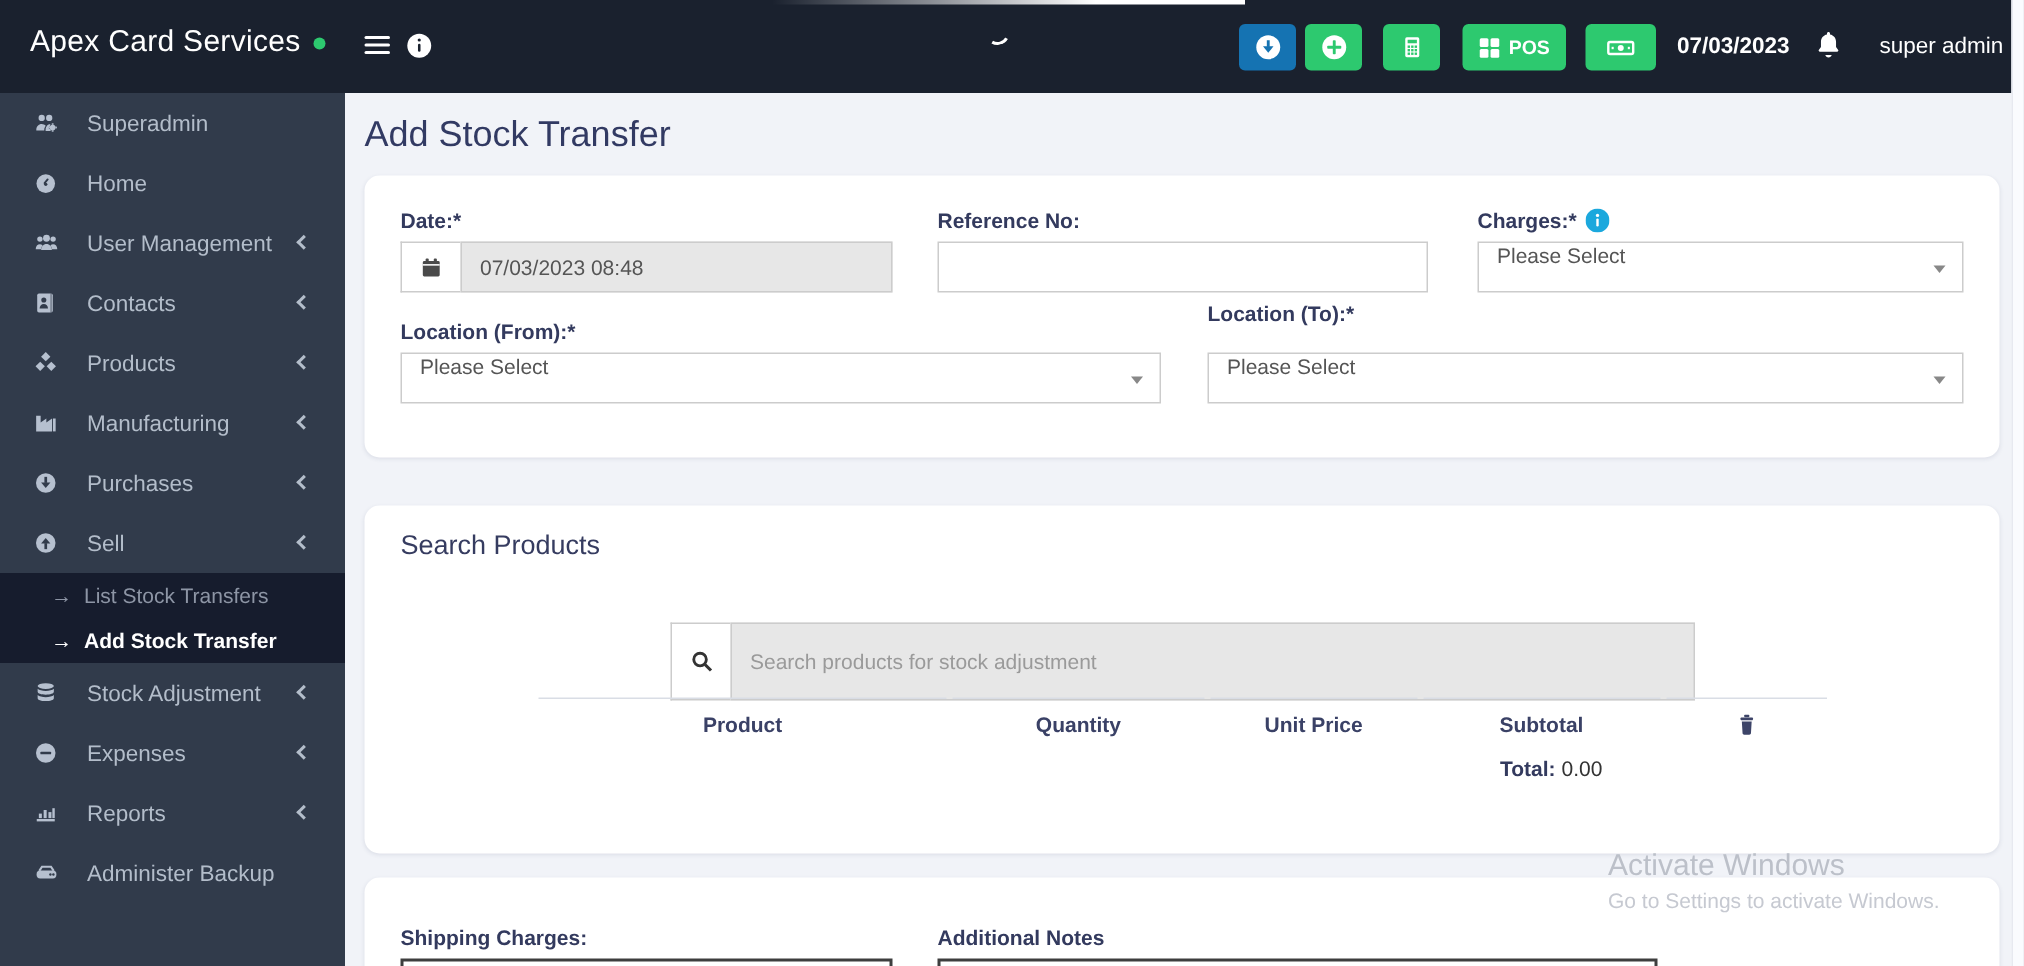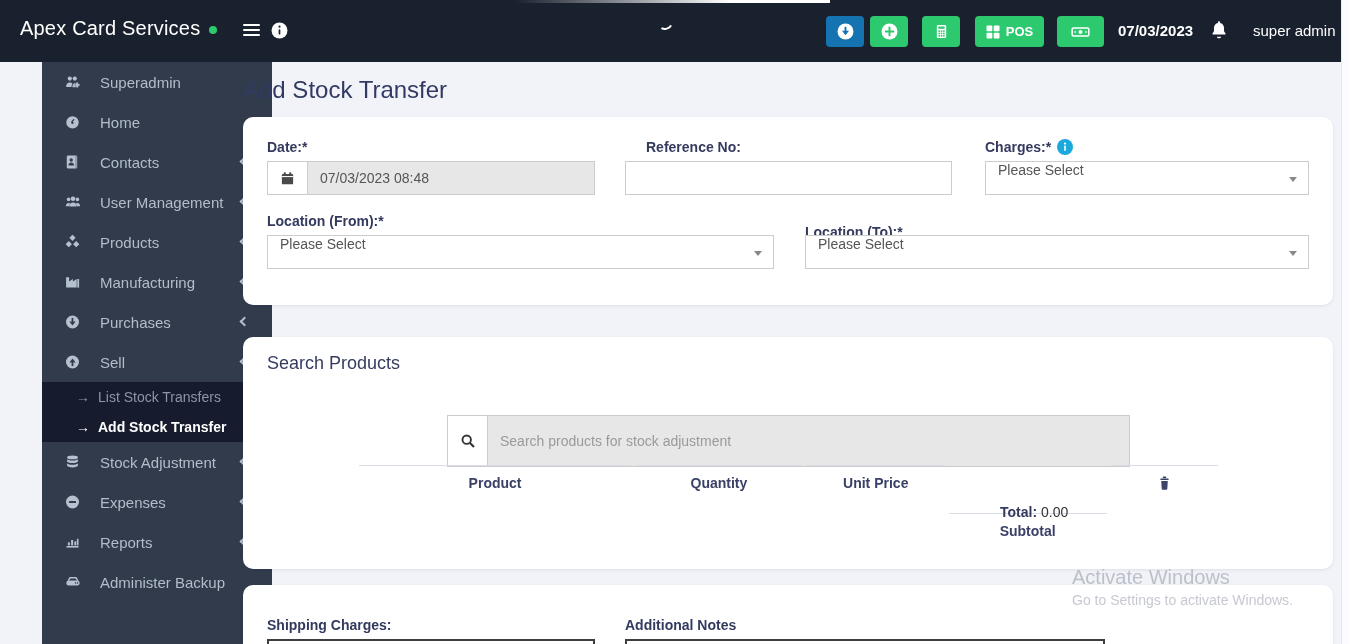--- a/index.html
+++ b/index.html
@@ -24,21 +24,21 @@
   .nbtn.blue  { left:826px;  width:38px; background:#1573b2; }
   .nbtn.g1    { left:870px;  width:38px; background:#2dc96f; }
   .nbtn.g2    { left:922px;  width:38px; background:#2dc96f; }
   .nbtn.pos   { left:975px;  width:69px; background:#2dc96f; color:#fff; font-weight:bold; font-size:13px; }
   .nbtn.money { left:1057px; width:47px; background:#2dc96f; }
   .nav-date { position:absolute; left:1118px; top:22px; color:#fff; font-weight:bold; font-size:15px; }
   .bell { position:absolute; left:1210px; top:20px; cursor:pointer; }
   .nav-user { position:absolute; left:1253px; top:22px; color:#fff; font-size:15px; cursor:pointer; }
 
   
-  .sidebar { position:absolute; top:62px; left:0; width:230px; height:582px; background:#313b4b;margin-left:42px; }
+  .sidebar { position:absolute; top:62px; left:0; width:230px; height:582px; background:#313b4b; }
   .nav-item { position:relative; height:40px; display:flex; align-items:center; padding-left:22px;
     color:#b3bdca; font-size:15px; cursor:pointer; }
   .nav-item .icn { width:22px; margin-right:14px; display:flex; align-items:center; }
   .chev { position:absolute; right:24px; top:16px; width:7px; height:7px;
     border-left:2px solid currentColor; border-bottom:2px solid currentColor; transform:rotate(45deg); }
   .active-block { background:#161c2d; }
   .active-block .parent { color:#fff; font-weight:bold; }
   .sub-item { height:30px; display:flex; align-items:center; padding-left:34px; font-size:14px; color:#8d95a5; cursor:pointer; }
   .sub-item .arrow { margin-right:8px; }
   .sub-item.active { color:#fff; font-weight:bold; }
@@ -65,21 +65,21 @@
   .sec-heading { position:absolute; left:24px; top:16px; font-size:18px; color:#363c60; }
   .search-group { position:absolute; left:204px; top:78px; width:683px; height:52px; display:flex; }
   .search-group .addon { width:40px; }
   .search-group input { flex:1; border:1px solid #ccc; background:#e7e7e7; font-size:14px; color:#555; padding:0 12px;
     font-family:"Liberation Sans","DejaVu Sans",sans-serif; outline:none; }
   .search-group input::placeholder { color:#9a9a9a; }
 
   .ptable { position:absolute; left:114px; top:128px; width:863px; display:flex; }
   .ptable .th { border-top:1px solid #d9dde5; margin:0 2px; padding-top:9px; text-align:center;
     font-size:14px; font-weight:bold; color:#3a4166; }
-  .th.c1{width:276px;} .th.c2{width:170px;} .th.c3{width:140px;} .th.c4{width:160px;margin-top:48px;} .th.c5{width:109px;}
+  .th.c1{width:276px;} .th.c2{width:170px;} .th.c3{width:140px;} .th.c4{width:160px;} .th.c5{width:109px;}
   .total-row { position:absolute; left:757px; top:167px; font-size:14px; color:#333; }
   .total-row b { color:#333a5e; }
 
   .cut-input { position:absolute; top:54px; height:40px; background:#fff; border:2px solid #3e3e3e; }
   #ship-input { left:24px; width:328px; }
   #notes-input { left:382px; width:480px; }
 
   .watermark { position:absolute; left:1072px; top:566px; color:#bcc0c9; pointer-events:none; }
   .watermark .l1 { font-size:20px; }
   .watermark .l2 { font-size:14px; color:#c6c9d1; margin-top:3px; }
@@ -192,43 +192,43 @@
             <circle cx="8" cy="8.4" r="6.2" fill="#b6c0cf"></circle>
             <rect x="7.6" y="4.6" width="1.3" height="4.4" rx="0.6" fill="#313b4b" transform="rotate(40 8.2 6.8)"></rect>
             <circle cx="8" cy="8.9" r="1.1" fill="#313b4b"></circle>
           </svg>
         </span>
       <span>Home</span>
     </div>
 
     <div class="nav-item">
       <span class="icn">
-          <svg width="16" height="16" viewBox="0 0 16 16">
-            <rect x="2.8" y="1.6" width="10.4" height="12.8" rx="1.2" fill="#b6c0cf"></rect>
-            <rect x="11.6" y="1.6" width="0.9" height="12.8" fill="#313b4b" opacity="0.55"></rect>
-            <circle cx="7.2" cy="6" r="1.7" fill="#313b4b"></circle>
-            <path d="M4.4 11.6c0-1.8 1.2-3 2.8-3s2.8 1.2 2.8 3z" fill="#313b4b"></path>
-          </svg>
-        </span>
-      <span>Contacts</span>
-      <span class="chev"></span>
-    </div>
-
-    <div class="nav-item">
-      <span class="icn">
           <svg width="18" height="16" viewBox="0 0 16 16" fill="#b6c0cf">
             <circle cx="3.6" cy="5.4" r="1.8"></circle>
             <circle cx="12.4" cy="5.4" r="1.8"></circle>
             <path d="M.8 12.2c0-2 1.2-3.3 2.8-3.3.7 0 1.3.2 1.8.7-.7.8-1.1 1.8-1.1 2.6H.8z"></path>
             <path d="M11.7 12.2c0-.8-.4-1.8-1.1-2.6.5-.5 1.1-.7 1.8-.7 1.6 0 2.8 1.3 2.8 3.3h-3.5z"></path>
             <circle cx="8" cy="4.8" r="2.3"></circle>
             <path d="M4.4 12.6c0-2.4 1.6-4 3.6-4s3.6 1.6 3.6 4z"></path>
           </svg>
         </span>
       <span>User Management</span>
+      <span class="chev"></span>
+    </div>
+
+    <div class="nav-item">
+      <span class="icn">
+          <svg width="16" height="16" viewBox="0 0 16 16">
+            <rect x="2.8" y="1.6" width="10.4" height="12.8" rx="1.2" fill="#b6c0cf"></rect>
+            <rect x="11.6" y="1.6" width="0.9" height="12.8" fill="#313b4b" opacity="0.55"></rect>
+            <circle cx="7.2" cy="6" r="1.7" fill="#313b4b"></circle>
+            <path d="M4.4 11.6c0-1.8 1.2-3 2.8-3s2.8 1.2 2.8 3z" fill="#313b4b"></path>
+          </svg>
+        </span>
+      <span>Contacts</span>
       <span class="chev"></span>
     </div>
 
     <div class="nav-item">
       <span class="icn">
           <svg width="17" height="16" viewBox="0 0 16 16" fill="#b6c0cf">
             <rect x="5.8" y="1.6" width="4.4" height="4.4" transform="rotate(45 8 3.8)"></rect>
             <rect x="2.1" y="8" width="4.4" height="4.4" transform="rotate(45 4.3 10.2)"></rect>
             <rect x="9.5" y="8" width="4.4" height="4.4" transform="rotate(45 11.7 10.2)"></rect>
           </svg>
@@ -344,21 +344,21 @@
               <rect x="4" y="1.4" width="2.2" height="3" rx="0.7" fill="#4a4a4a"></rect>
               <rect x="9.8" y="1.4" width="2.2" height="3" rx="0.7" fill="#4a4a4a"></rect>
               <rect x="2" y="3.2" width="12" height="11" rx="1" fill="#4a4a4a"></rect>
               <rect x="2" y="5.4" width="12" height="1.1" fill="#fff"></rect>
             </svg>
         </span>
         <input class="tx-input ro" readonly="" value="07/03/2023 08:48" style="">
       </div>
     </div>
 
-    <span class="lbl" style="left:382px; top:22px;margin-left:21px;">Reference No:</span>
+    <span class="lbl" style="left:382px; top:22px;">Reference No:</span>
     <div class="fld" style="left:382px; top:44px; width:327px;">
       <input class="tx-input" style="width: 100%; height: 34px;" value="">
     </div>
 
     <span class="lbl" style="left:742px; top:22px;">
       <span>Charges:*</span><span class="info-badge"><svg width="16" height="16" viewBox="0 0 16 16">
             <circle cx="8" cy="8" r="8" fill="#1ba8dd"></circle>
             <circle cx="8" cy="4.6" r="1.1" fill="#fff"></circle>
             <rect x="7.2" y="6.6" width="1.6" height="5.4" rx="0.8" fill="#fff"></rect>
           </svg></span>
@@ -367,21 +367,21 @@
       <span>Please Select</span>
       <span class="caret"></span>
     </div>
 
     <span class="lbl" style="left:24px; top:96px;">Location (From):*</span>
     <div class="sel" style="left:24px; top:118px; width:507px;">
       <span>Please Select</span>
       <span class="caret"></span>
     </div>
 
-    <span class="lbl" style="left:562px; top:107px;">Location (To):*</span>
+    <span class="lbl" style="left:562px; top:84px;">Location (To):*</span>
     <div class="sel" style="left:562px; top:118px; width:504px;">
       <span>Please Select</span>
       <span class="caret"></span>
     </div>
   </div>
 
   <div class="card" id="card-search">
     <div class="sec-heading">Search Products</div>
     <div class="search-group">
       <span class="addon">

